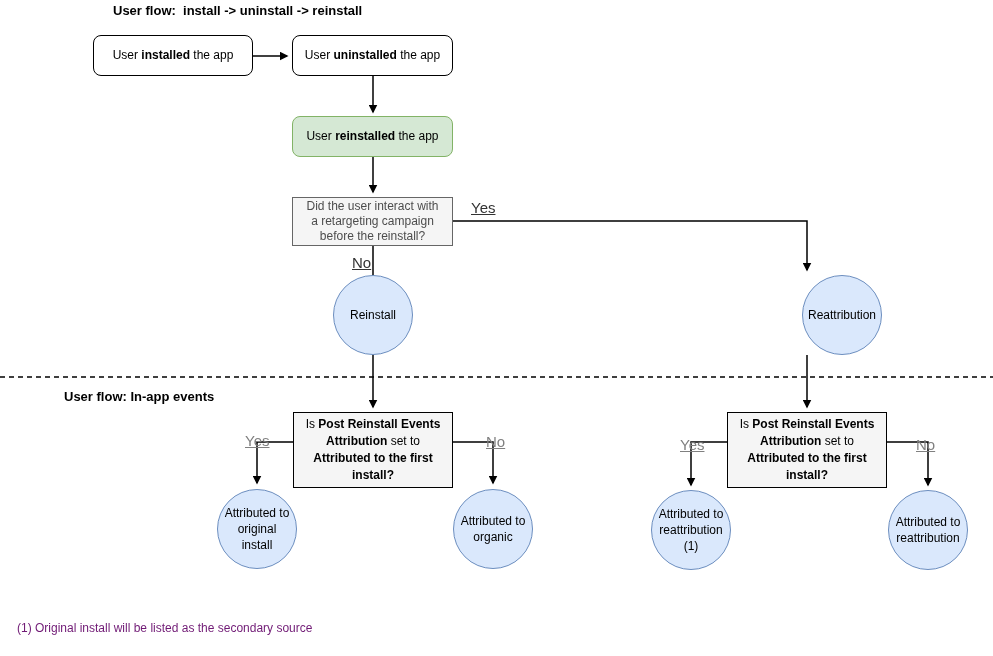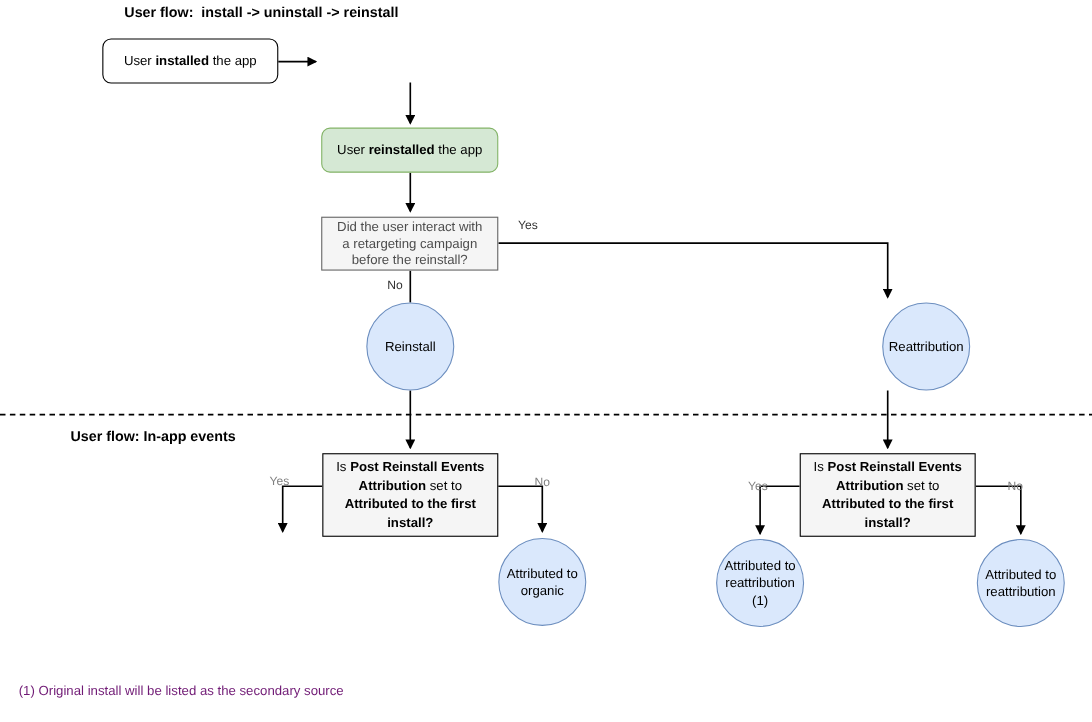--- a/index.html
+++ b/index.html
@@ -17,21 +17,21 @@
   .gbox{background:#d5e8d4;border:1.5px solid #82b366;border-radius:8px;}
   .qgray{background:#f5f5f5;border:1.5px solid #666666;color:#4d4d4d;align-items:center;}
   .qgray .txt{width:138px;}
   .qblack{background:#f5f5f5;border:1.5px solid #000000;color:#000;line-height:17px;}
   .circle{
     background:#dae8fc;border:1.5px solid #6c8ebf;border-radius:50%;
     width:80px;height:80px;line-height:16px;
   }
   .circle .txt{width:70px;flex-shrink:0;text-align:center;}
   .b{font-weight:bold;}
-  .edge-label{position:absolute;font-size:11px;color:#333333;}
+  .edge-label{position:absolute;font-size:15px;color:#333333;text-decoration:underline;}
   .edge-label.gray{color:#808080;}
   .footnote{position:absolute;font-size:12px;color:#701a75;}
   .qline{display:block;}
 </style>
 </head>
 <body>
 
 <div id="canvas">
 
   <svg id="connectors" viewBox="0 0 993 656" xmlns="http://www.w3.org/2000/svg">
@@ -55,20 +55,23 @@
       <path d="M0 377 H993" stroke-width="1.6" stroke-dasharray="5 4"></path>
     </g>
   </svg>
 
   <div class="title" style="left:80px;top:3px;margin-left:33px;">User flow:  install -&gt; uninstall -&gt; reinstall</div>
 
   <div class="node rbox" style="left:93px;top:35px;width:160px;height:41px;text-align:right;">
     <span class="txt"><span>User </span><span class="b">installed</span><span> the app</span></span>
   </div>
 
+  <div class="node rbox" style="left:292px;top:35px;width:161px;height:41px;">
+    <span class="txt"><span>User </span><span class="b">uninstalled</span><span> the app</span></span>
+  </div>
 
   <div class="node gbox" style="left:292px;top:116px;width:161px;height:41px;align-items:center;">
     <span class="txt"><span>User </span><span class="b">reinstalled</span><span> the app</span></span>
   </div>
 
   <div class="node qgray" style="left:292px;top:197px;width:161px;height:49px;">
     <span class="txt">Did the user interact with a retargeting campaign before the reinstall?</span>
   </div>
 
   <div class="edge-label" style="left:471px;top:199px;">Yes</div>
@@ -100,20 +103,23 @@
       <span class="qline b">Attributed to the first</span>
       <span class="qline b">install?</span>
     </span>
   </div>
 
   <div class="edge-label gray" style="left:245px;top:432px;">Yes</div>
   <div class="edge-label gray" style="left:486px;top:433px;">No</div>
   <div class="edge-label gray" style="left:680px;top:436px;">Yes</div>
   <div class="edge-label gray" style="left:916px;top:436px;">No</div>
 
+  <div class="node circle" style="left:217px;top:489px;">
+    <span class="txt">Attributed to original install</span>
+  </div>
 
   <div class="node circle" style="left:453px;top:489px;">
     <span class="txt">Attributed to organic</span>
   </div>
 
   <div class="node circle" style="left:651px;top:490px;">
     <span class="txt">Attributed to reattribution (1)</span>
   </div>
 
   <div class="node circle" style="left:888px;top:490px;">

